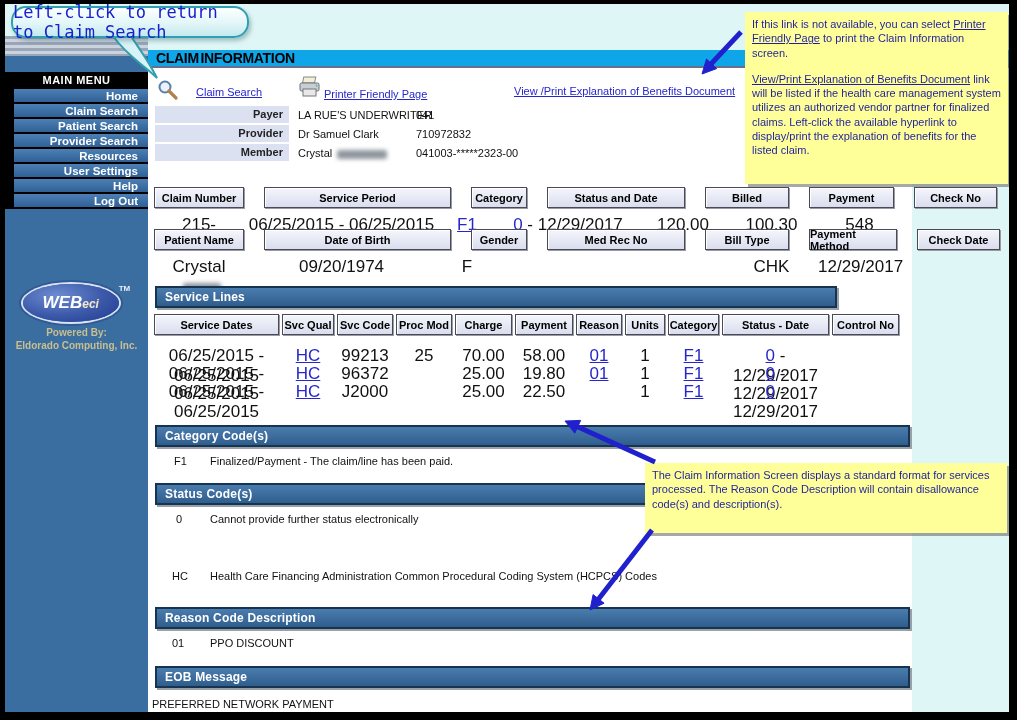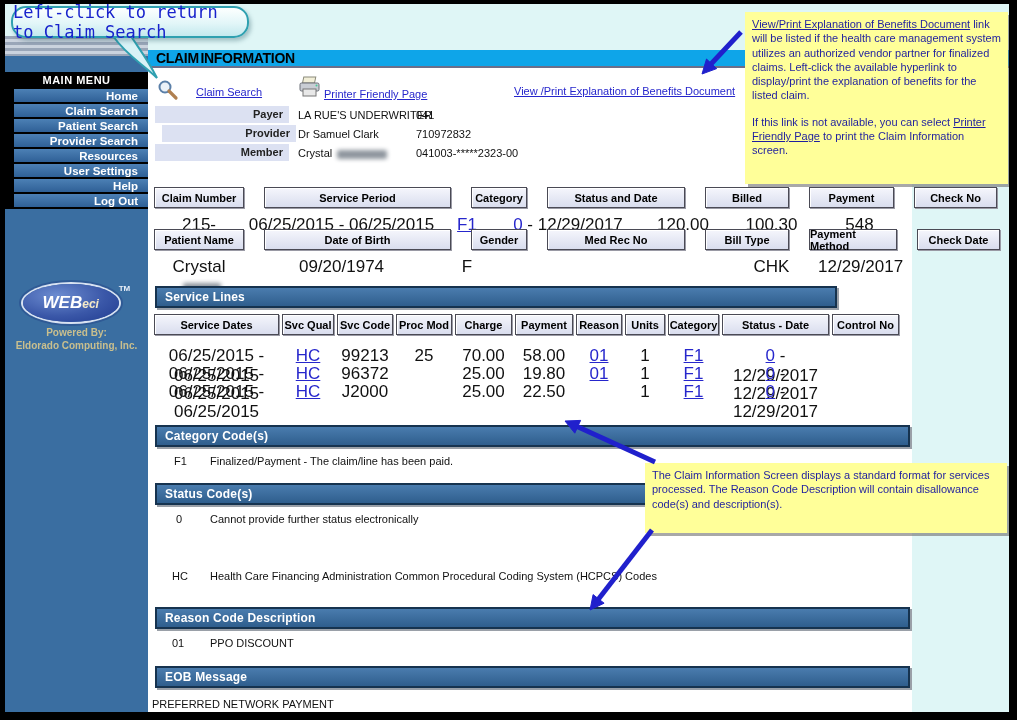--- a/index.html
+++ b/index.html
@@ -106,21 +106,21 @@
       <rect x="5" y="13" width="13" height="7" fill="#E8E8E8" stroke="#777"></rect>
       <circle cx="18.5" cy="9.5" r="1" fill="#4C9"></circle>
     </svg>
     <span class="abs lnk" style="left:176px;top:20px">Printer Friendly Page</span>
     <span class="abs lnk" style="left:366px;top:17px">View /Print Explanation of Benefits Document</span>
 
     <div class="abs sum-label" style="left:7px;top:38px">Payer</div>
     <span class="abs" style="left:150px;top:41px">LA RUE'S UNDERWRITER</span>
     <span class="abs" style="left:268px;top:41px">041</span>
 
-    <div class="abs sum-label" style="left:14px;top:57px">Provider</div>
+    <div class="abs sum-label" style="left:7px;top:57px">Provider</div>
     <span class="abs" style="left:150px;top:60px">Dr Samuel Clark</span>
     <span class="abs" style="left:268px;top:60px">710972832</span>
 
     <div class="abs sum-label" style="left:7px;top:76px">Member</div>
     <span class="abs" style="left:150px;top:79px"><span>Crystal</span><span class="blurname"></span></span>
     <span class="abs" style="left:268px;top:79px">041003-*****2323-00</span>
 
     <div class="hrow" style="top:119px">
       <div class="hcell" style="width:90px">Claim Number</div>
       <div class="hcell" style="width:187px">Service Period</div>
@@ -227,22 +227,22 @@
 
     <div class="section-bar" style="top:539px;width:755px">Reason Code Description</div>
     <div class="code-row" style="left:24px;top:569px">01</div>
     <div class="code-row" style="left:62px;top:569px">PPO DISCOUNT</div>
 
     <div class="section-bar" style="top:598px;width:755px">EOB Message</div>
     <div class="code-row" style="left:4px;top:630px">PREFERRED NETWORK PAYMENT</div>
   </div>
 
   <div class="note" style="left:740px;top:8px;width:263px;height:172px">
+    <p><span>If this link is not available, you can select </span><span class="nlink">Printer Friendly Page</span><span> to print the Claim Information screen.</span></p>
     <p><span class="nlink">View/Print Explanation of Benefits Document</span><span> link will be listed if the health care management system utilizes an authorized vendor partner for finalized claims.  Left-click the available hyperlink to display/print the explanation of benefits for the listed claim.</span></p>
-    <p><span>If this link is not available, you can select </span><span class="nlink">Printer Friendly Page</span><span> to print the Claim Information screen.</span></p>
   </div>
 
   <div class="note" style="left:640px;top:459px;width:362px;height:70px">
     <span>The Claim Information Screen displays a standard format for services processed.  The Reason Code Description will contain disallowance code(s) and description(s).</span>
   </div>
 
   <svg class="overlay-svg" width="1004" height="708">
     <g stroke="#2020CC" fill="#2020CC">
       <line x1="736" y1="28" x2="706" y2="60" stroke-width="5"></line>
       <polygon points="697,70 701.5,55 711.7,64.6" stroke-width="1"></polygon>

